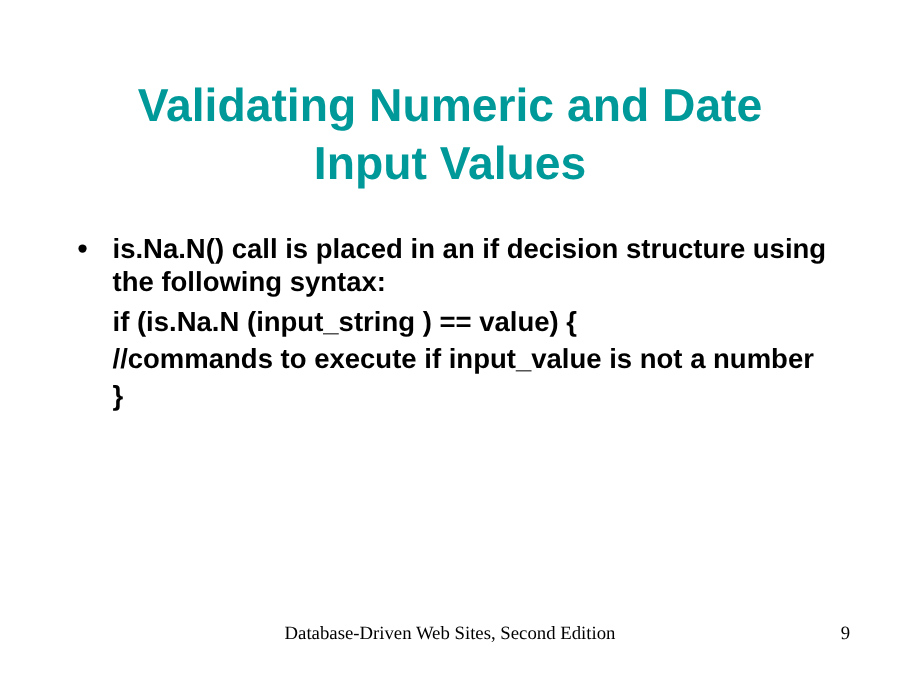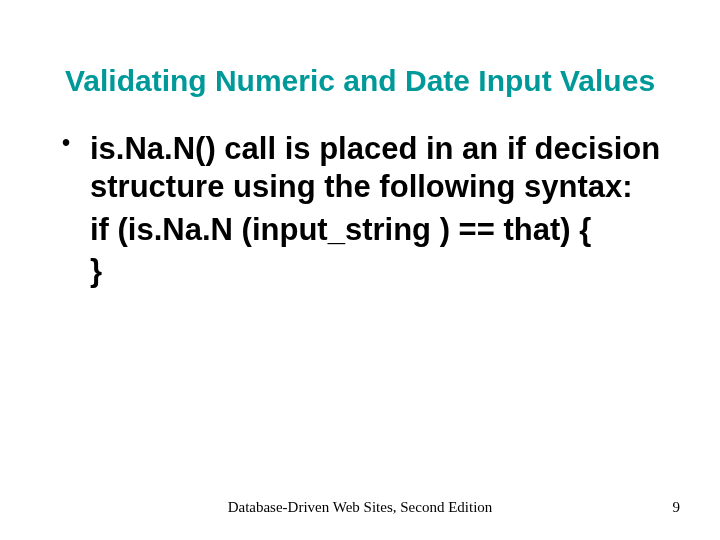--- a/index.html
+++ b/index.html
@@ -13,34 +13,34 @@
     position: relative;
   }
   .slide {
     width: 720px;
     height: 540px;
     position: relative;
     box-sizing: border-box;
   }
   .title {
     color: #009999;
-    font-size: 30px;
+    font-size: 37px;
     font-weight: bold;
     text-align: center;
     margin: 0;
     padding-top: 62px;
     padding-left: 60px;
     padding-right: 60px;
     line-height: 1.25;
   }
   .content {
     padding-left: 60px;
     padding-right: 48px;
     padding-top: 30px;
-    font-size: 31px;
+    font-size: 22px;
     font-weight: bold;
     line-height: 1.25;
   }
   .content ul {
     margin: 0;
     padding: 0;
     list-style: none;
   }
   .content ul > li.bullet {
     position: relative;
@@ -99,21 +99,24 @@
 
   <div class="content">
     <ul>
 
       <li class="bullet">
         <span>is.Na.N() call is placed in an if decision structure using the following syntax:</span>
       </li>
 
       <li class="code-block">
         <div class="code-line">
-          <span>if (is.Na.N (</span><span class="ital">input_string</span><span> ) == that) {</span>
+          <span>if (is.Na.N (</span><span class="ital">input_string</span><span> ) == value) {</span>
+        </div>
+        <div class="code-line">
+          <span>//commands to execute if  </span><span class="ital">input_value</span><span>  is not a number</span>
         </div>
         <div class="code-line">
           <span>}</span>
         </div>
       </li>
 
 
     </ul>
   </div>
 

